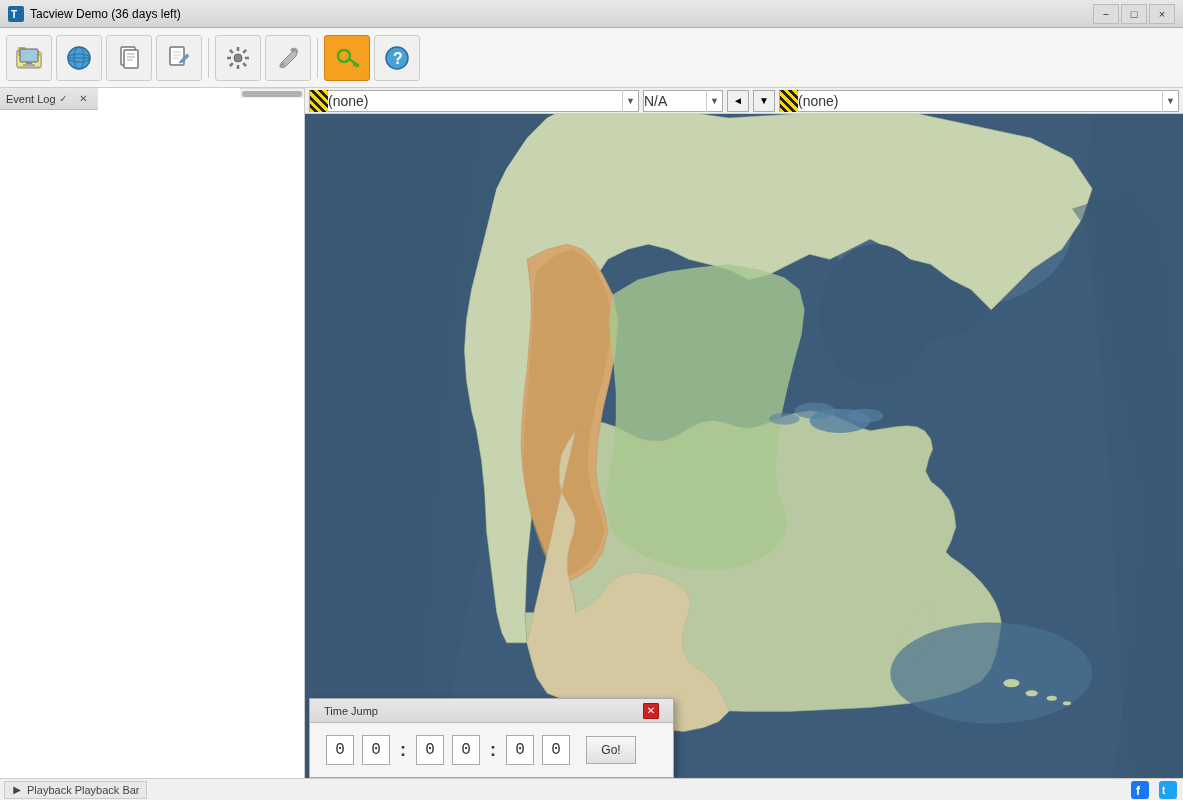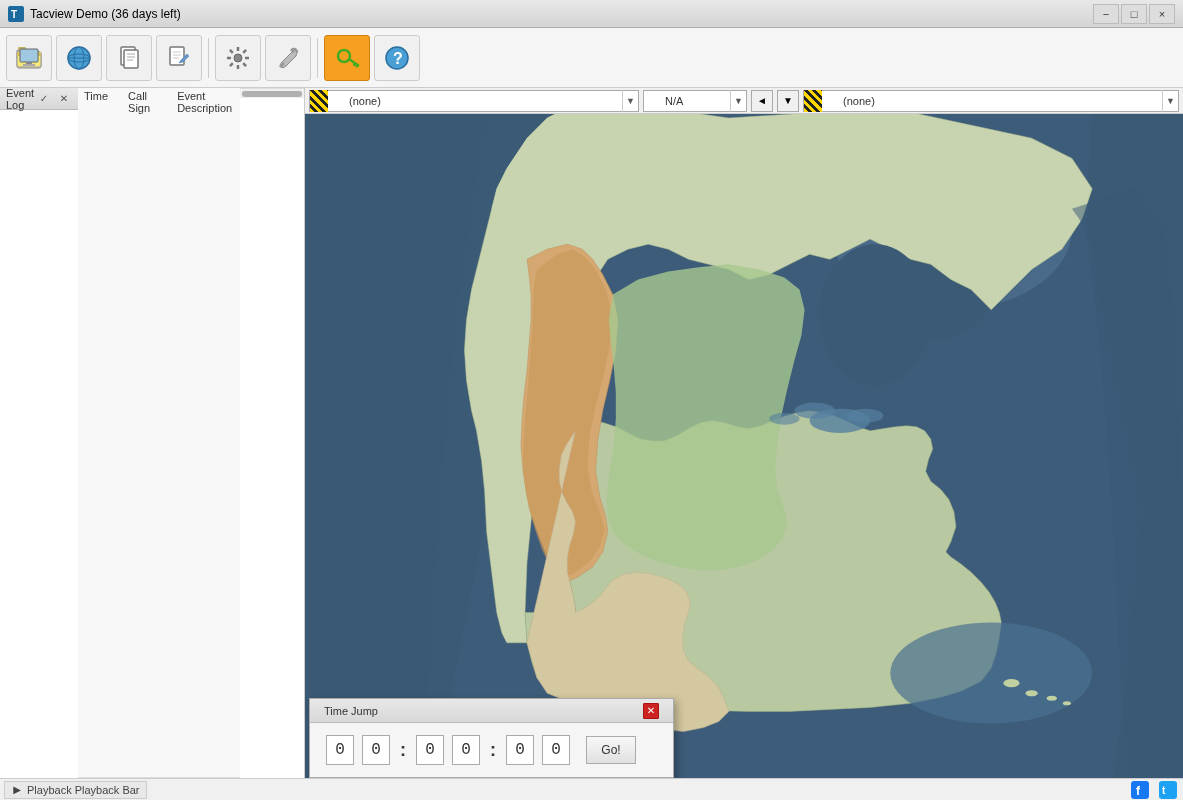--- a/index.html
+++ b/index.html
@@ -201,38 +201,38 @@
         45deg,
         #ffd700,
         #ffd700 3px,
         #222 3px,
         #222 6px
       );
       flex-shrink: 0;
     }
     .dropdown-text {
       flex: 1;
-      padding: 0 21px;
-      font-size: 11px;
+      padding: 0 0;
+      font-size: 14px;
       color: #333;
       white-space: nowrap;
     }
     .dropdown-arrow {
       width: 16px;
       text-align: center;
       font-size: 9px;
       color: #555;
       border-left: 1px solid #ccc;
       height: 22px;
       display: flex;
       align-items: center;
       justify-content: center;
     }
     .dropdown-wide { width: 330px; }
-    .dropdown-medium { width: 104px; }
+    .dropdown-medium { width: 80px; }
     .dropdown-narrow { width: 200px; }
 
     .nav-btn {
       height: 22px;
       width: 22px;
       background: #f0f0f0;
       border: 1px solid #aaa;
       cursor: pointer;
       display: flex;
       align-items: center;
@@ -479,25 +479,20 @@
 
 <div class="main-area">
 
   <div class="event-log-panel">
     <div class="panel-header">
       <span>Event Log</span>
       <div class="panel-header-right">
         <button class="panel-header-btn">✓</button>
         <button class="panel-header-btn">✕</button>
       </div>
-    </div>
-    <div class="event-log-columns">
-      <span class="col-header">Time</span>
-      <span class="col-header">Call Sign</span>
-      <span class="col-header">Event Description</span>
     </div>
     <div class="event-log-body"></div>
     <div class="event-log-scrollbar">
       <div class="scrollbar-track">
         <div class="scrollbar-thumb"></div>
       </div>
     </div>
   </div>
 
   <div class="map-area">

